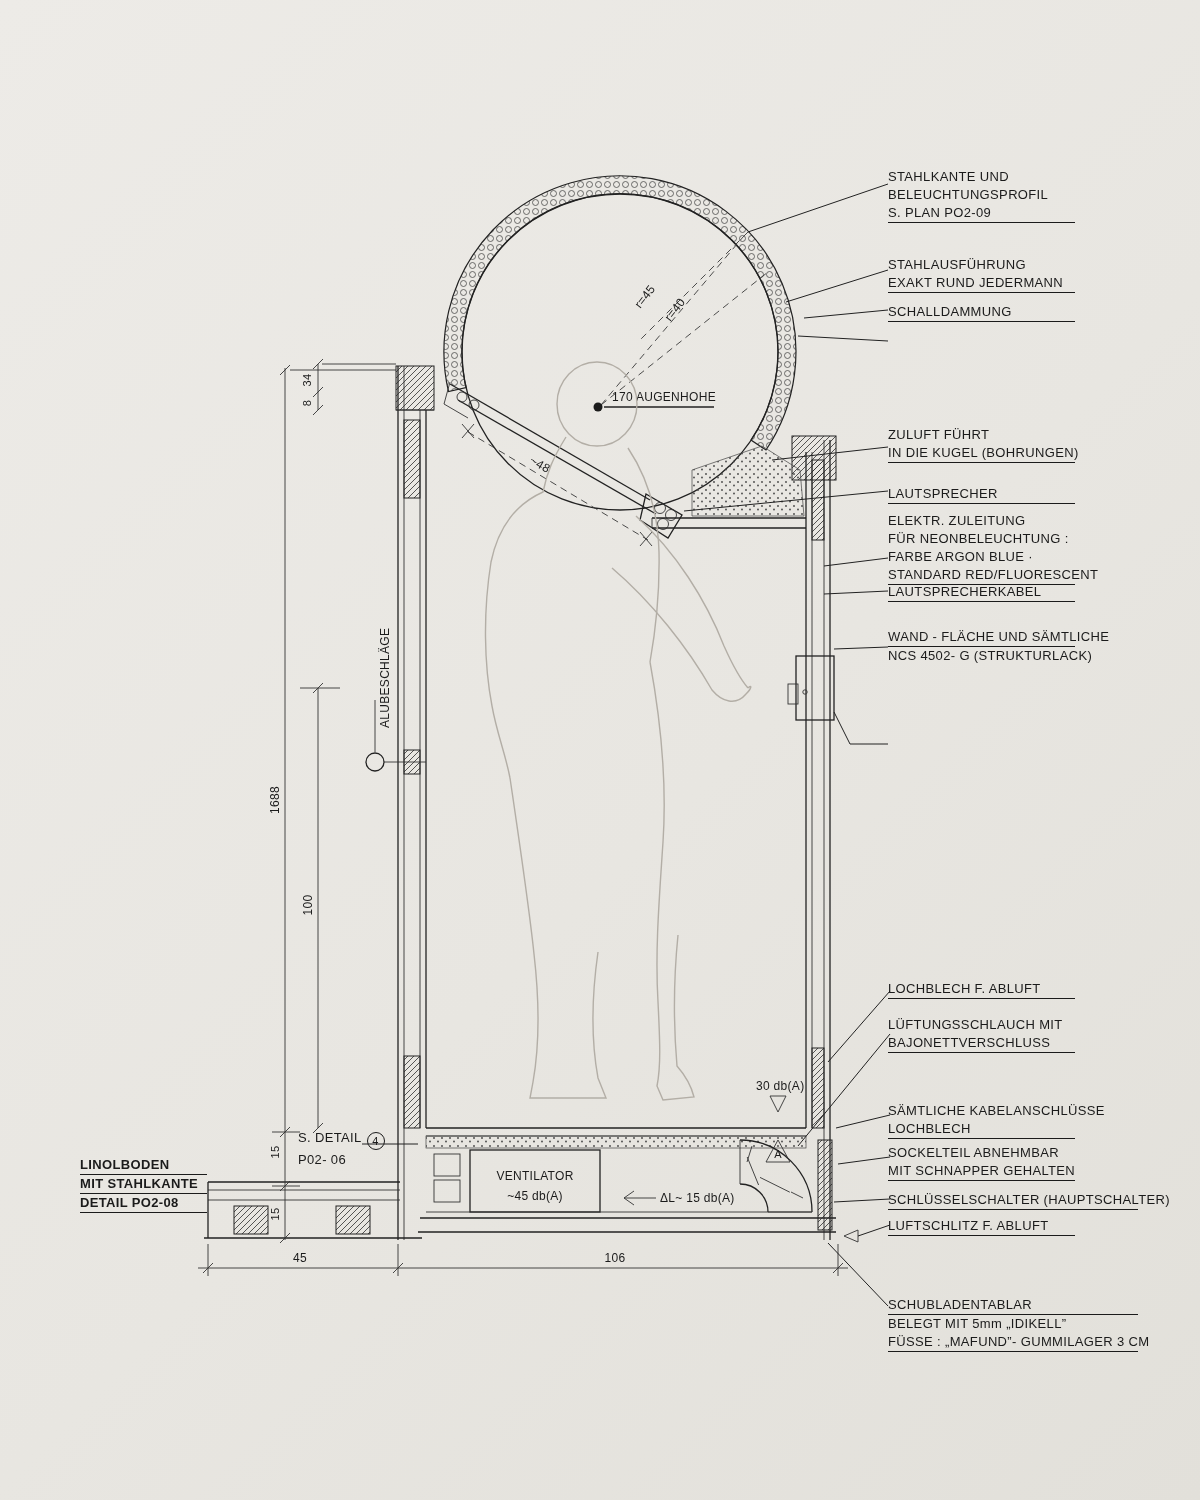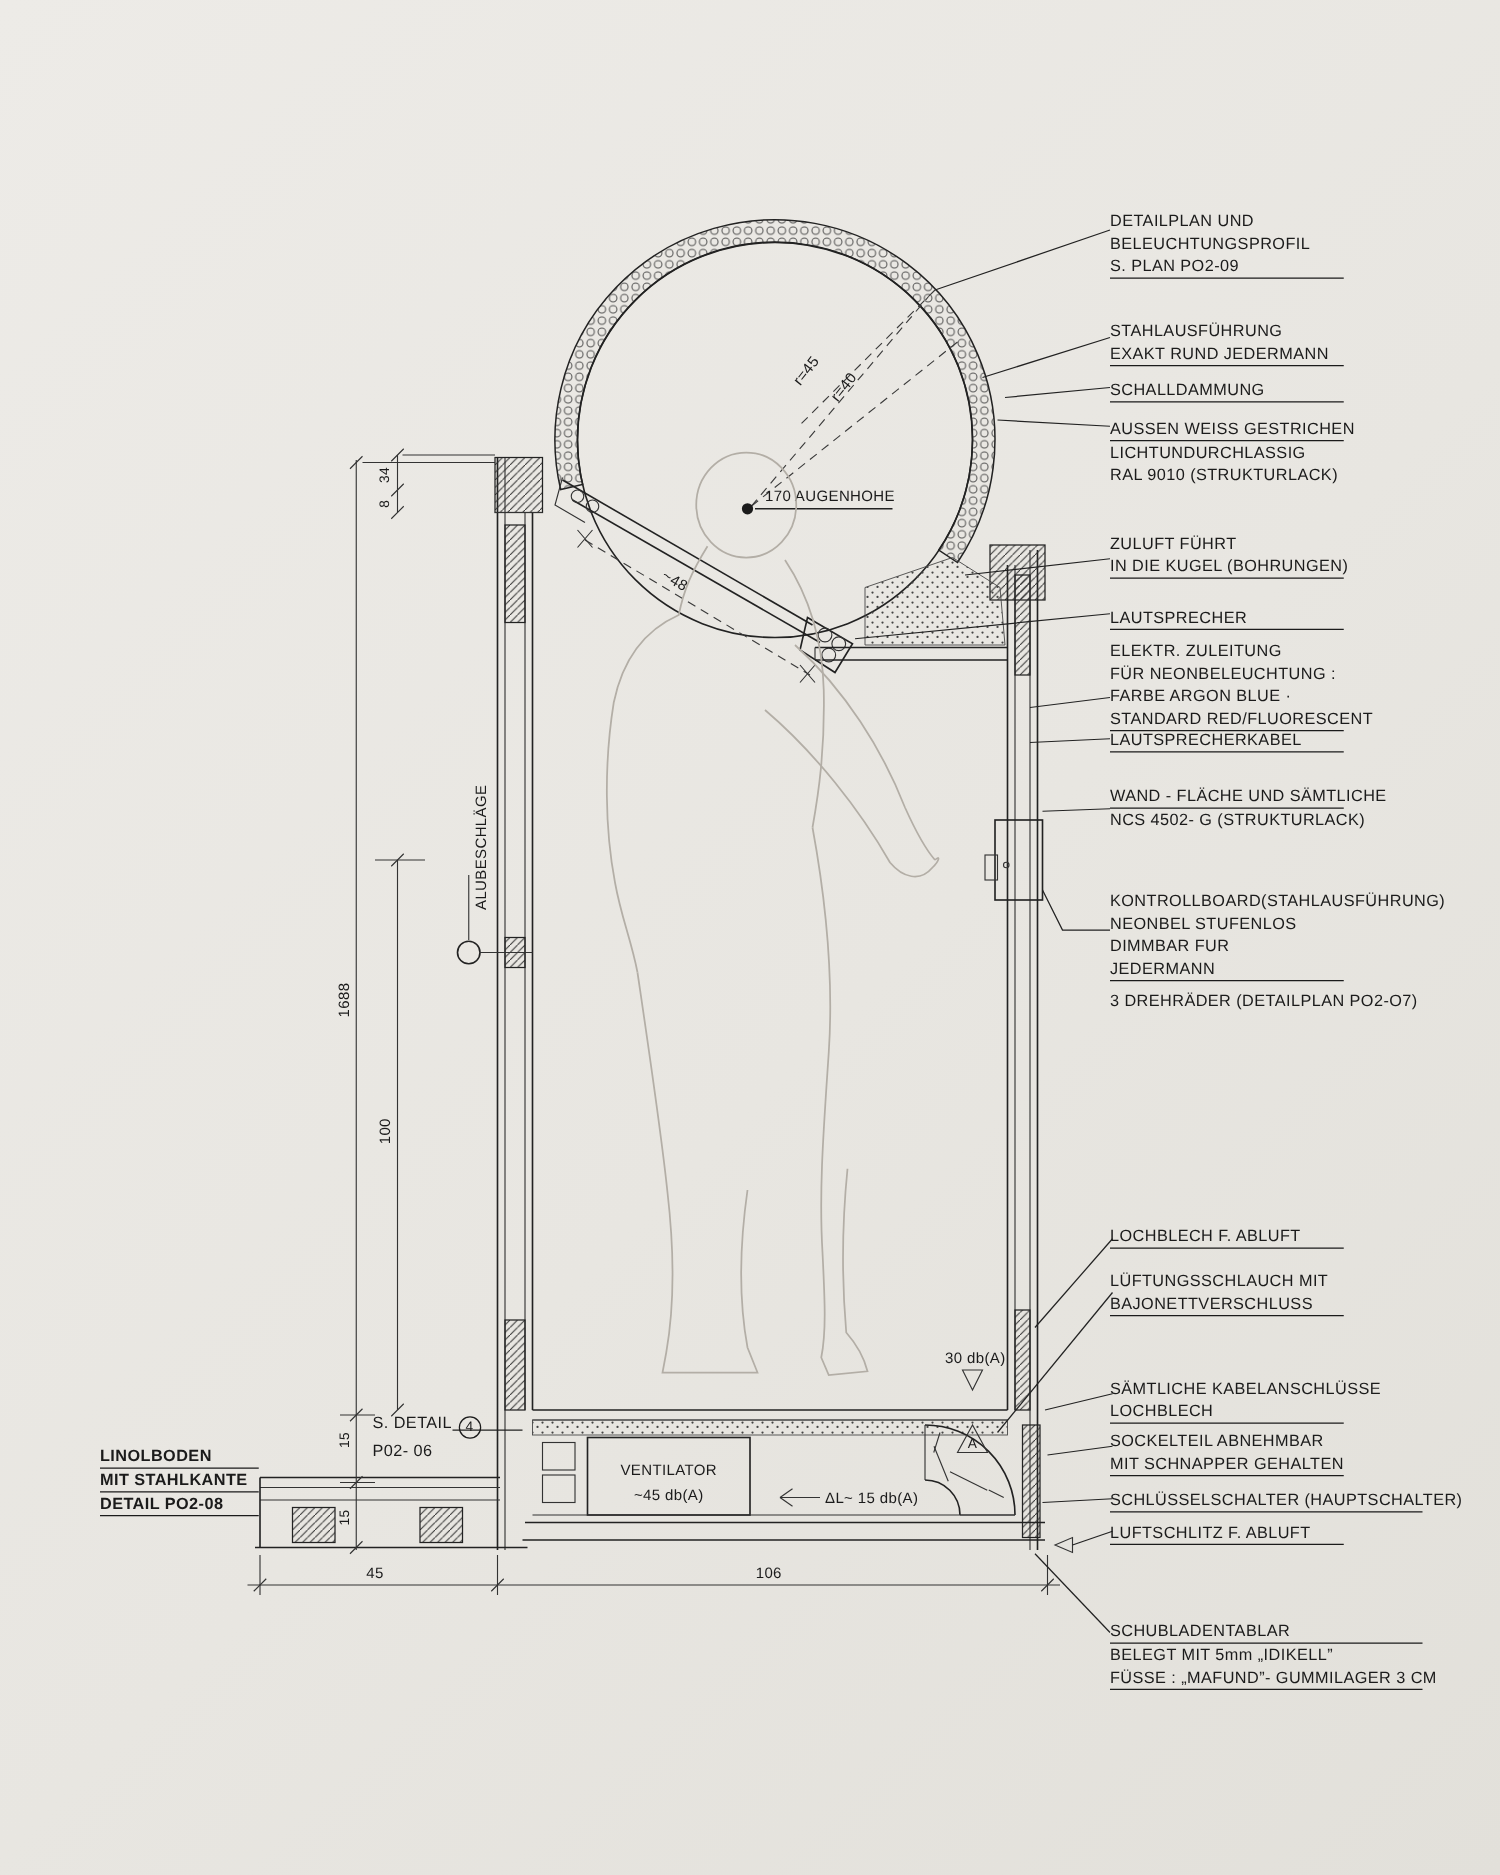--- a/index.html
+++ b/index.html
@@ -234,39 +234,34 @@
     <line x1="890" y1="1115" x2="836" y2="1128"></line>
     <line x1="890" y1="1157" x2="838" y2="1164"></line>
     <line x1="890" y1="1199" x2="834" y2="1202"></line>
     <line x1="890" y1="1225" x2="858" y2="1236"></line>
     <line x1="888" y1="1306" x2="828" y2="1243"></line>
     <line x1="362" y1="1144" x2="418" y2="1144"></line>
   </g>
 </svg>
 
 <div class="ann" style="top:168px">
-  <div>DETAILPLAN  UND</div>
+  <div>STAHLKANTE  UND</div>
   <div>BELEUCHTUNGSPROFIL</div>
   <div class="u">S. PLAN  PO2-09</div>
 </div>
 
 <div class="ann" style="top:256px">
   <div>STAHLAUSFÜHRUNG</div>
   <div class="u">EXAKT RUND  JEDERMANN</div>
 </div>
 
 <div class="ann" style="top:303px">
   <div class="u">SCHALLDAMMUNG</div>
 </div>
 
-<div class="ann" style="top:334px">
-  <div class="u">AUSSEN  WEISS    GESTRICHEN</div>
-  <div>LICHTUNDURCHLASSIG</div>
-  <div>RAL 9010 (STRUKTURLACK)</div>
-</div>
 
 <div class="ann" style="top:426px">
   <div>ZULUFT  FÜHRT</div>
   <div class="u">IN DIE KUGEL (BOHRUNGEN)</div>
 </div>
 
 <div class="ann" style="top:485px">
   <div class="u">LAUTSPRECHER</div>
 </div>
 
@@ -279,27 +274,20 @@
 
 <div class="ann" style="top:583px">
   <div class="u">LAUTSPRECHERKABEL</div>
 </div>
 
 <div class="ann" style="top:628px">
   <div class="u">WAND -  FLÄCHE UND SÄMTLICHE</div>
   <div>NCS  4502- G (STRUKTURLACK)</div>
 </div>
 
-<div class="ann" style="top:712px">
-  <div>KONTROLLBOARD(STAHLAUSFÜHRUNG)</div>
-  <div>NEONBEL  STUFENLOS</div>
-  <div>DIMMBAR  FUR</div>
-  <div class="u">JEDERMANN</div>
-  <div class="gap">3 DREHRÄDER (DETAILPLAN  PO2-O7)</div>
-</div>
 
 <div class="ann" style="top:980px">
   <div class="u">LOCHBLECH  F. ABLUFT</div>
 </div>
 
 <div class="ann" style="top:1016px">
   <div>LÜFTUNGSSCHLAUCH  MIT</div>
   <div class="u">BAJONETTVERSCHLUSS</div>
 </div>
 

